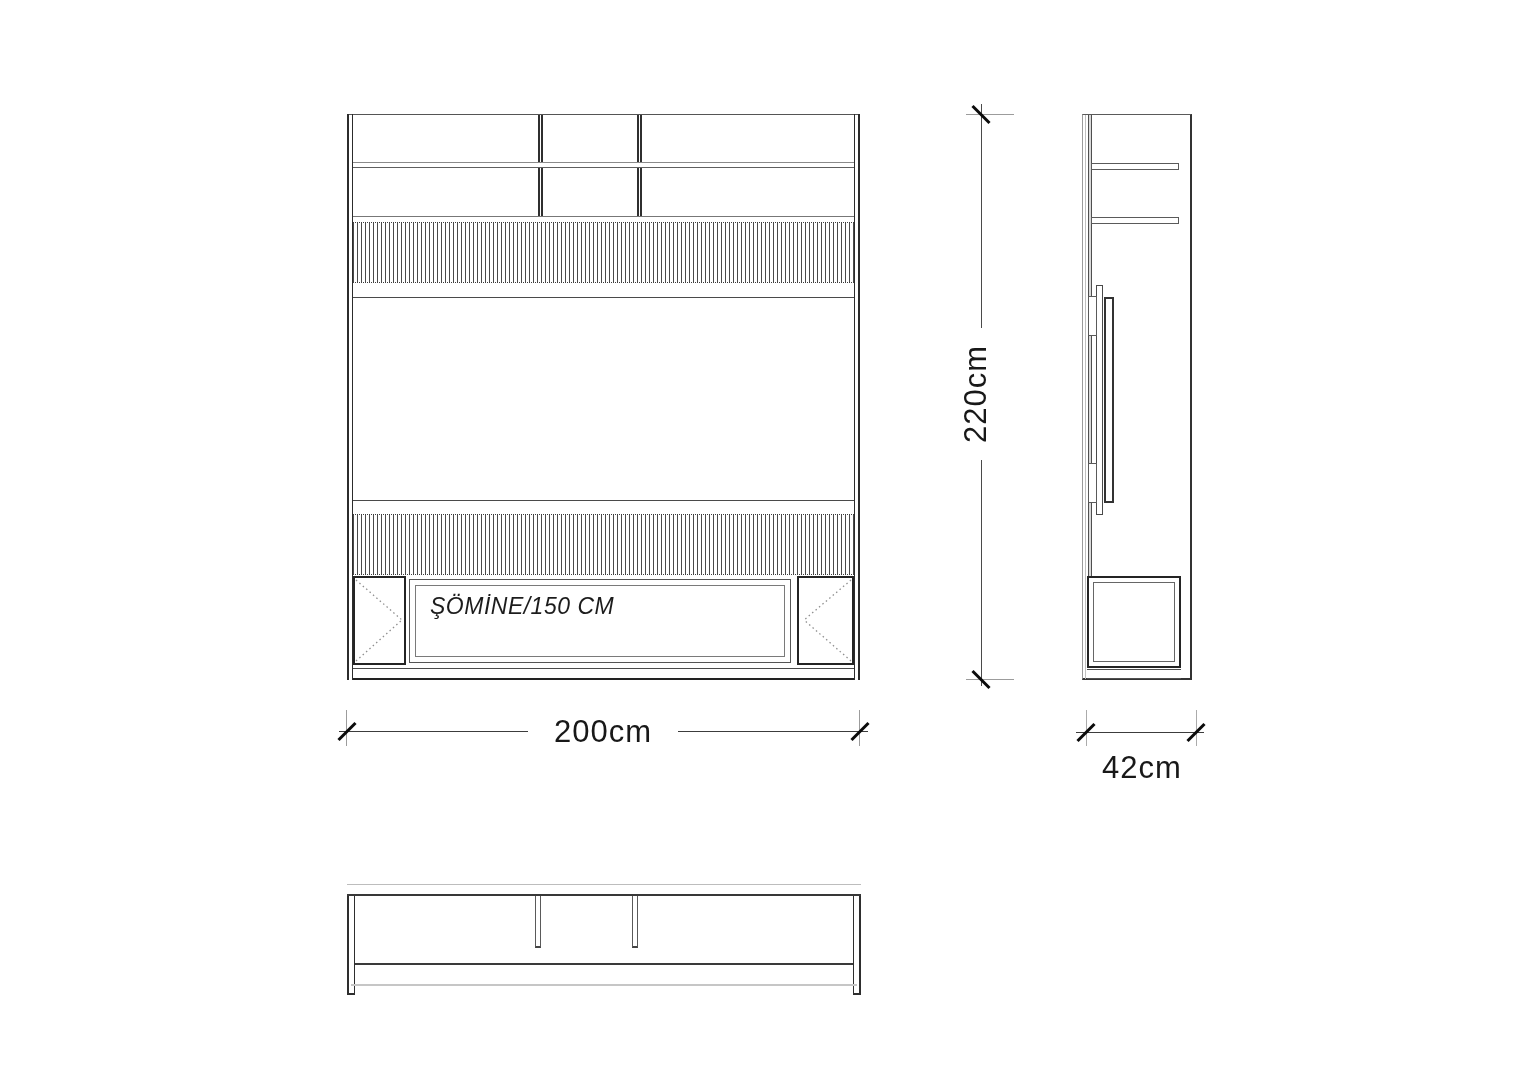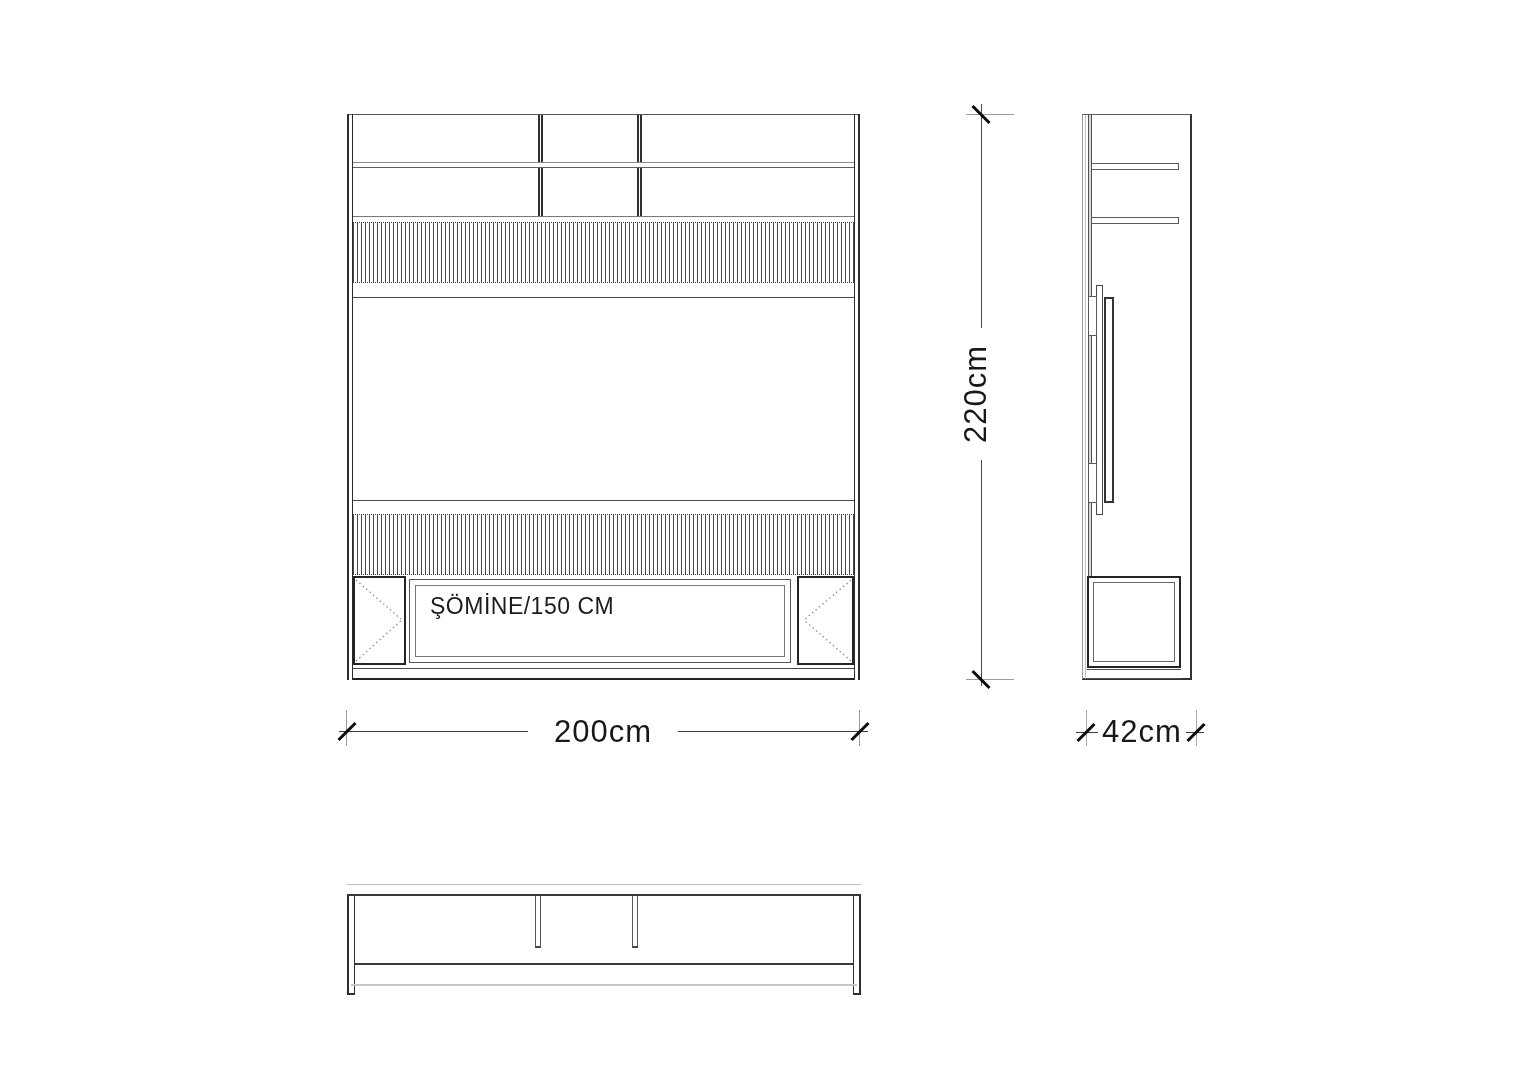--- a/index.html
+++ b/index.html
@@ -15,21 +15,21 @@
   .dim-label{position:absolute;background:#ffffff;color:#181818;font-size:31px;
              display:flex;align-items:center;justify-content:center;letter-spacing:1px;}
   .fire-label{position:absolute;left:14px;top:7px;color:#1c1c1c;font-size:23px;letter-spacing:0.5px;white-space:nowrap;}
   svg{display:block;}
 </style>
 </head>
 <body>
 
 <div class="canvas">
 
-  <div class="view" style="left:347px;top:114px;width:513px;height:566px;">
+  <div class="view" style="left:347px;top:114px;width:513px;height:566px;font-style:italic;">
     <div class="abs" style="left:0;top:0;width:513px;height:1px;background:#555;"></div>
     <div class="abs" style="left:0;top:0;width:6px;height:566px;border-left:2px solid #2c2c2c;border-right:1px solid #2c2c2c;"></div>
     <div class="abs" style="left:507px;top:0;width:6px;height:566px;border-left:1px solid #2c2c2c;border-right:2px solid #2c2c2c;"></div>
 
     <div class="abs" style="left:6px;top:48px;width:501px;height:6px;border-top:1px solid #8a8a8a;border-bottom:1px solid #5f5f5f;"></div>
     <div class="abs" style="left:191px;top:1px;width:5px;height:47px;border-left:2px solid #2f2f2f;border-right:2px solid #2f2f2f;"></div>
     <div class="abs" style="left:290px;top:1px;width:5px;height:47px;border-left:2px solid #2f2f2f;border-right:2px solid #2f2f2f;"></div>
     <div class="abs" style="left:191px;top:54px;width:5px;height:48px;border-left:2px solid #2f2f2f;border-right:2px solid #2f2f2f;"></div>
     <div class="abs" style="left:290px;top:54px;width:5px;height:48px;border-left:2px solid #2f2f2f;border-right:2px solid #2f2f2f;"></div>
     <div class="abs" style="left:6px;top:102px;width:501px;height:1px;background:#777;"></div>
@@ -92,21 +92,21 @@
     <div class="tick dn" style="left:969px;top:678px;"></div>
     <div class="dim-label" style="left:910px;top:375px;width:132px;height:38px;transform:rotate(-90deg);">220cm</div>
   </div>
 
   <div>
     <div class="abs" style="left:1086px;top:710px;width:1px;height:36px;background:#ababab;"></div>
     <div class="abs" style="left:1196px;top:710px;width:1px;height:36px;background:#ababab;"></div>
     <div class="abs" style="left:1076px;top:732px;width:128px;height:1px;background:#3c3c3c;"></div>
     <div class="tick up" style="left:1074px;top:731px;"></div>
     <div class="tick up" style="left:1184px;top:731px;"></div>
-    <div class="dim-label" style="left:1098px;top:714px;width:88px;height:36px;">42cm</div>
+    <div class="dim-label" style="left:1098px;top:750px;width:88px;height:36px;">42cm</div>
   </div>
 
   <div class="view" style="left:347px;top:884px;width:514px;height:111px;">
     <div class="abs" style="left:0;top:0;width:514px;height:1px;background:#bdbdbd;"></div>
     <div class="abs" style="left:0;top:10px;width:514px;height:2px;background:#383838;"></div>
     <div class="abs" style="left:0;top:12px;width:8px;height:99px;border-left:2px solid #2e2e2e;border-right:1px solid #2e2e2e;border-bottom:2px solid #2e2e2e;"></div>
     <div class="abs" style="left:506px;top:12px;width:8px;height:99px;border-left:1px solid #2e2e2e;border-right:2px solid #2e2e2e;border-bottom:2px solid #2e2e2e;"></div>
     <div class="abs" style="left:188px;top:12px;width:6px;height:52px;border-left:1px solid #5a5a5a;border-right:1px solid #5a5a5a;border-bottom:2px solid #444;"></div>
     <div class="abs" style="left:285px;top:12px;width:6px;height:52px;border-left:1px solid #5a5a5a;border-right:1px solid #5a5a5a;border-bottom:2px solid #444;"></div>
     <div class="abs" style="left:8px;top:79px;width:498px;height:2px;background:#3a3a3a;"></div>

